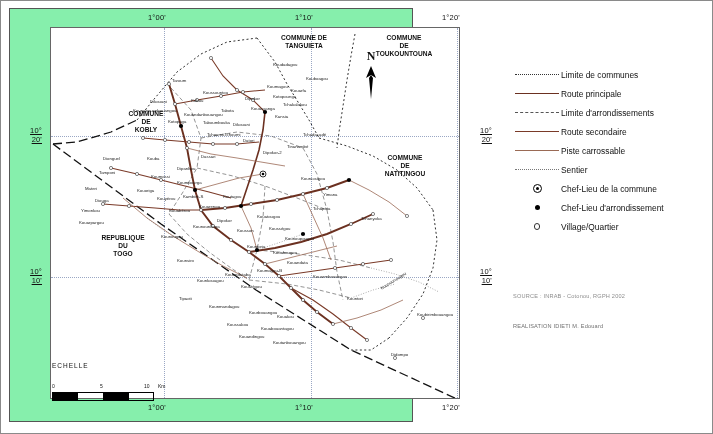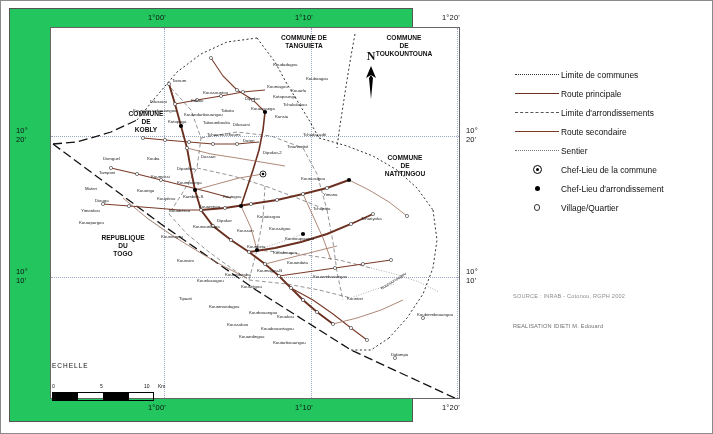--- a/index.html
+++ b/index.html
@@ -1,27 +1,27 @@
 <!DOCTYPE html>
 <html><head>
 <meta charset="utf-8">
 <style>
   html,body{margin:0;padding:0;background:#ffffff;}
   body{width:713px;height:434px;font-family:"Liberation Sans",sans-serif;color:#111;}
   #root{position:relative;width:713px;height:434px;box-sizing:border-box;border:1px solid #8a8a8a;background:#fff;}
 
   
-  #map-panel{position:absolute;left:8px;top:7px;width:404px;height:414px;border:1px solid #555;box-sizing:border-box;background:#22c55e;}
+  #map-panel{position:absolute;left:8px;top:7px;width:404px;height:414px;border:1px solid #555;box-sizing:border-box;background:#86efac;}
   #map-inner{position:absolute;left:40px;top:18px;width:410px;height:372px;border:1px solid #666;box-sizing:border-box;background:#fff;overflow:hidden;}
 
   .gridline{position:absolute;background:transparent;border-left:1px dotted #9aa7c4;}
   .gridline.h{border-left:none;border-top:1px dotted #9aa7c4;}
 
   .axis-lbl{position:absolute;font-size:7.5px;color:#111;letter-spacing:.2px;white-space:nowrap;}
-  .axis-lbl.stack{line-height:8px;text-align:left;}
+  .axis-lbl.stack{line-height:8px;text-align:right;text-decoration:underline;}
 
   .map-svg{position:absolute;left:0;top:0;width:410px;height:372px;}
 
   .place{position:absolute;font-size:4.3px;color:#1a1a1a;white-space:nowrap;transform-origin:left center;line-height:5px;}
   .place.rot{transform:rotate(-32deg);}
   .commune-lbl{position:absolute;font-size:6.6px;font-weight:bold;color:#111;text-align:center;line-height:8px;white-space:nowrap;}
 
   .northmark{position:absolute;right:24px;top:40px;width:34px;text-align:center;}
   .northmark .n{font-size:12px;font-weight:bold;font-family:"Liberation Serif",serif;}
   .northmark svg{display:block;margin:2px auto 0;}
@@ -353,20 +353,26 @@
       <div class="leg-txt">Limite d'arrondissements</div>
     </div>
 
     <div class="leg-row">
       <div class="leg-sym">
           <span class="ln solid-sec"></span>
         </div>
       <div class="leg-txt">Route secondaire</div>
     </div>
 
+    <div class="leg-row">
+      <div class="leg-sym">
+          <span class="ln solid-piste"></span>
+        </div>
+      <div class="leg-txt">Piste carrossable</div>
+    </div>
 
     <div class="leg-row">
       <div class="leg-sym">
           <span class="ln fine"></span>
         </div>
       <div class="leg-txt">Sentier</div>
     </div>
 
     <div class="leg-row">
       <div class="leg-sym">

